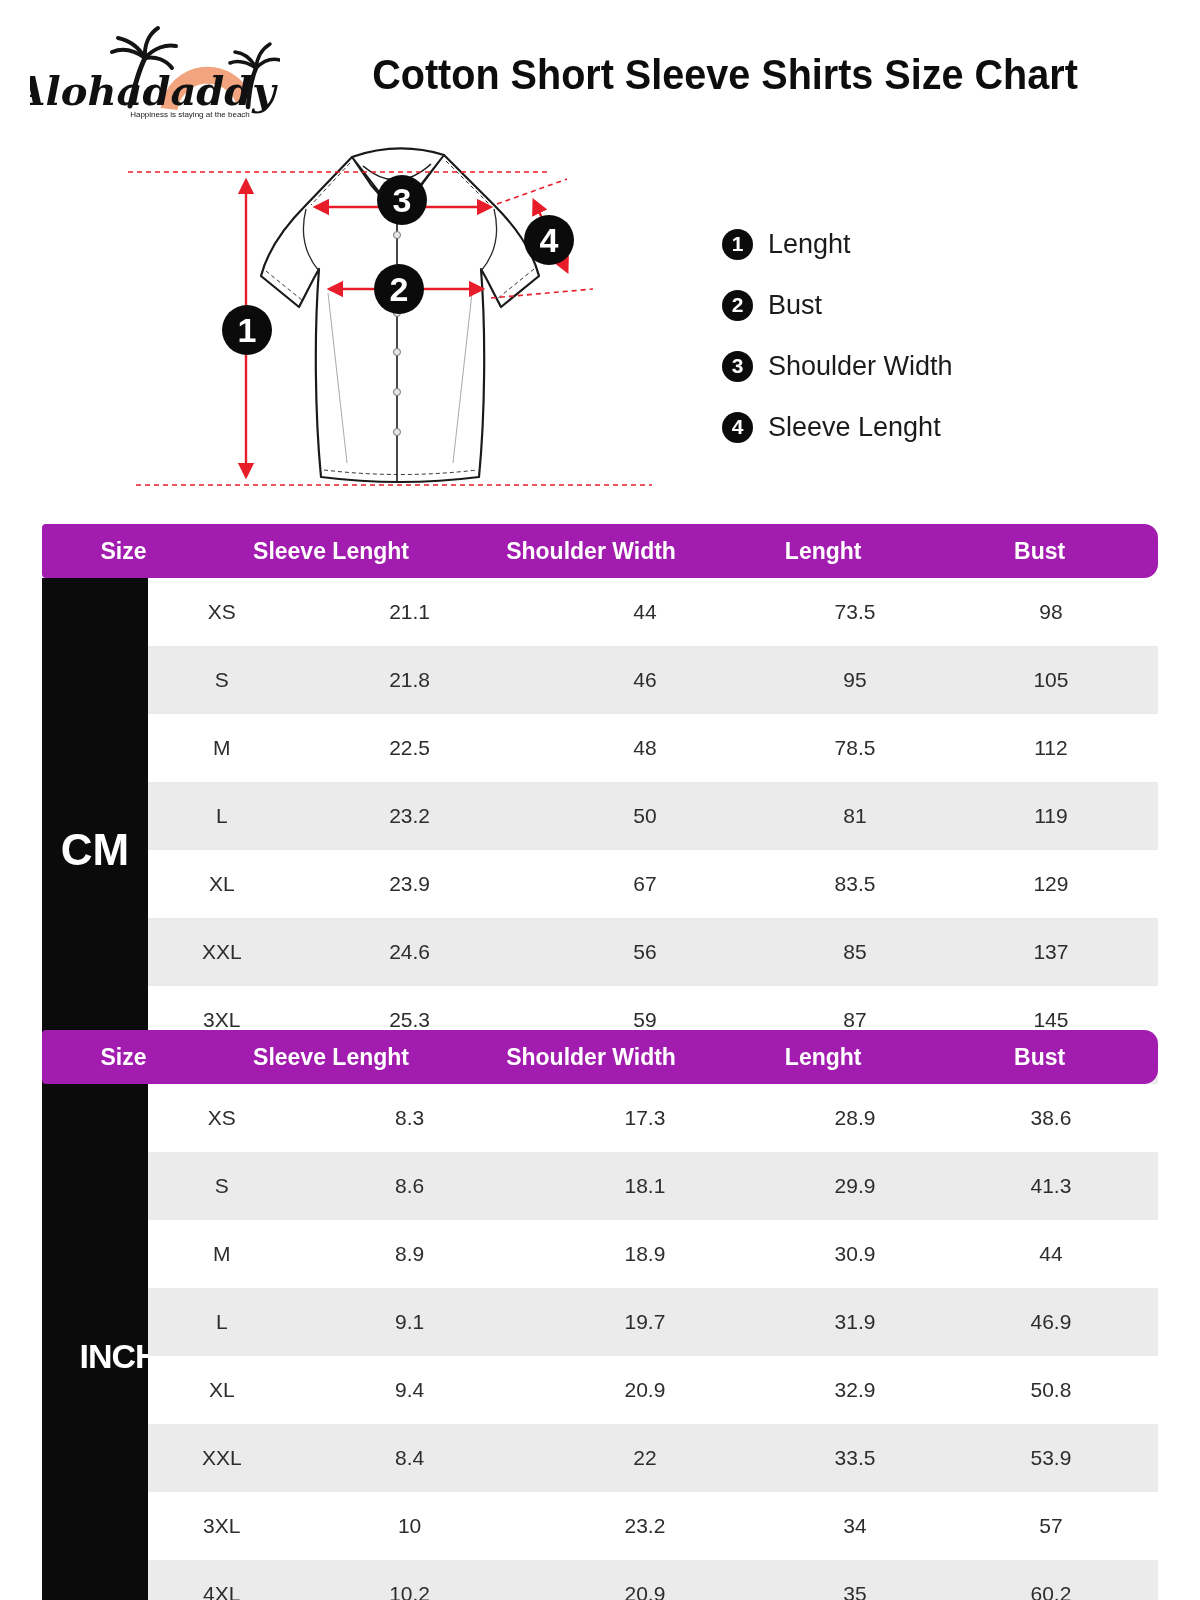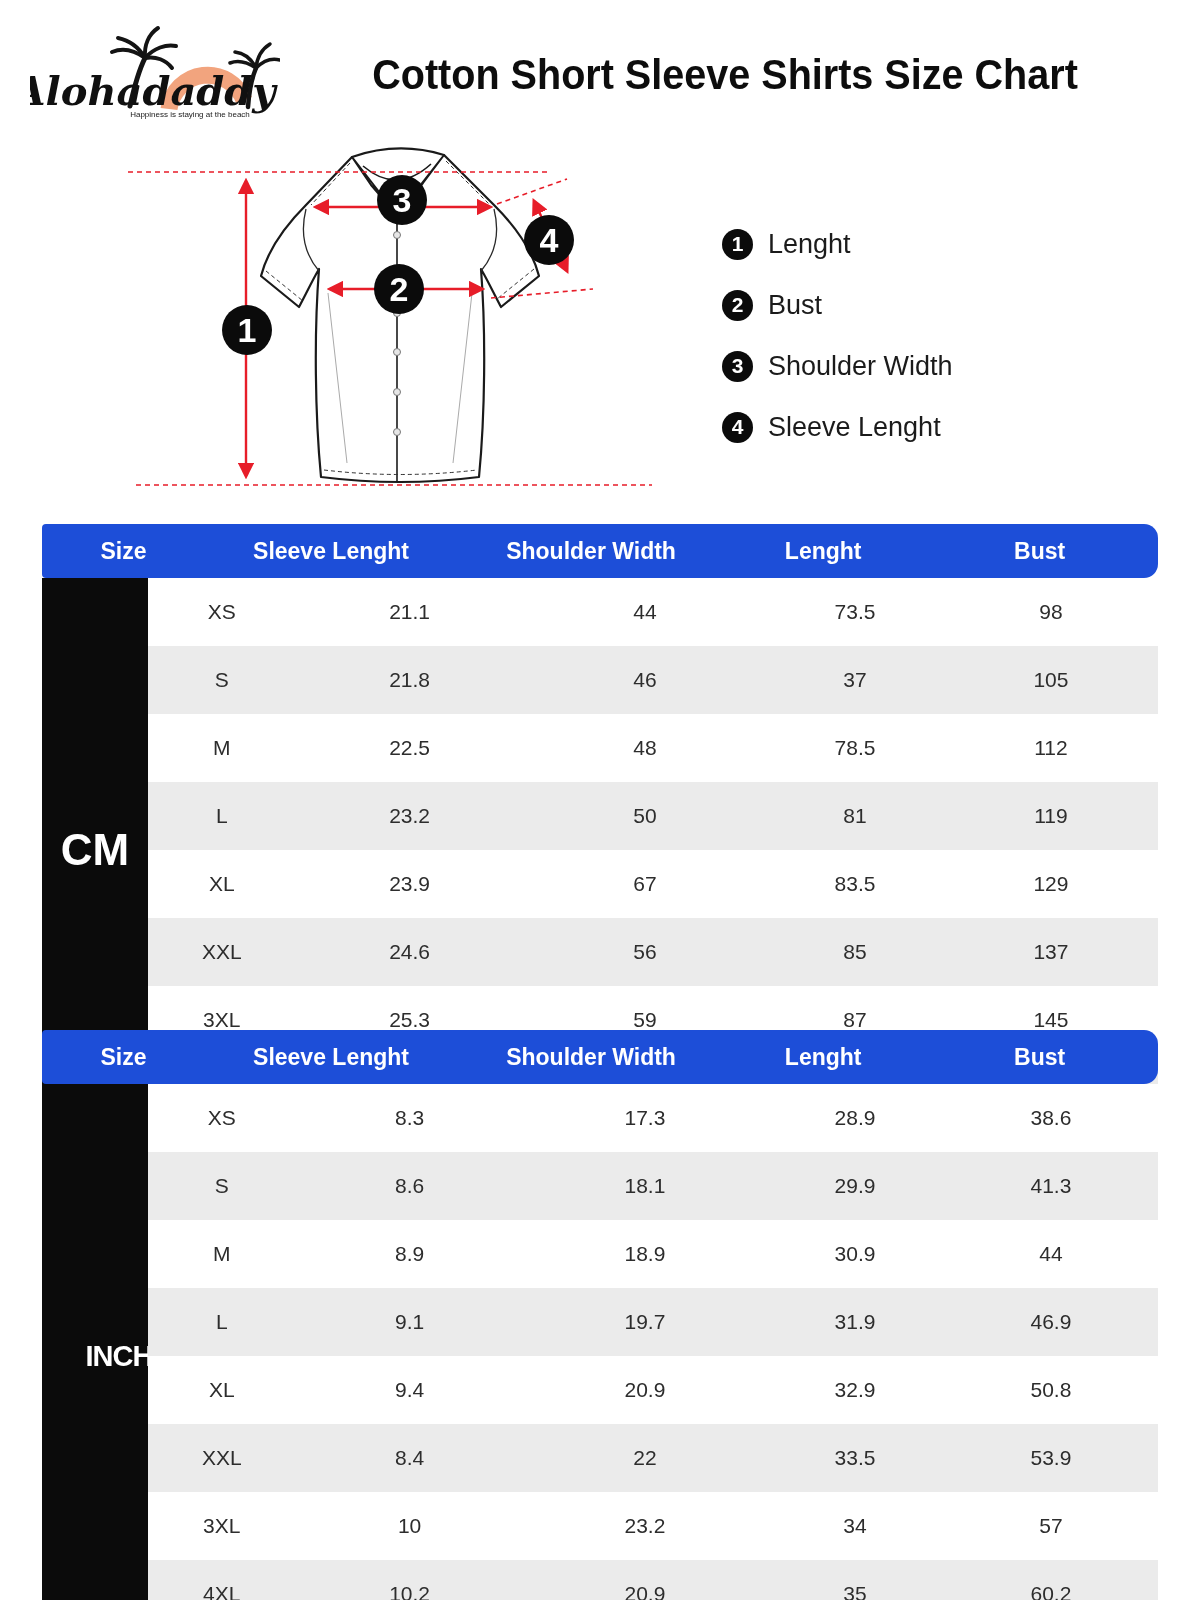--- a/index.html
+++ b/index.html
@@ -16,29 +16,29 @@
   #shirt{position:absolute;left:100px;top:133px;width:560px;height:372px;}
   #legend{position:absolute;left:722px;top:228px;}
   .legend-item{display:flex;align-items:center;margin-bottom:29px;height:32px;}
   .legend-badge{width:31px;height:31px;border-radius:50%;background:#0b0b0b;color:#fff;
                 display:flex;align-items:center;justify-content:center;
                 font-size:21px;font-weight:700;flex:0 0 31px;}
   .legend-label{margin-left:15px;font-size:27px;color:#1b1b1b;}
 
   
   .size-table{position:absolute;left:42px;width:1116px;}
-  .table-header{background:#1d4ed8;height:54px;border-radius:4px 14px 14px 4px;
+  .table-header{background:#a21caf;height:54px;border-radius:4px 14px 14px 4px;
                 display:grid;grid-template-columns:14.6% 22.6% 24% 17.6% 21.2%;
                 box-sizing:border-box;align-items:center;}
   .table-header .col{color:#fff;font-size:23px;font-weight:700;text-align:center;}
   .table-body{display:flex;}
   .unit-cell{width:106px;background:#0b0b0b;display:flex;align-items:center;
              justify-content:center;flex:0 0 106px;text-align:right;}
   .unit-text{color:#fff;font-weight:700;font-size:44px;letter-spacing:0;}
-  .unit-text.small{font-size:29px;letter-spacing:-1px;margin-left:48px;}
+  .unit-text.small{font-size:34px;letter-spacing:-1px;margin-left:48px;}
   .rows{flex:1;}
   .table-row{display:grid;grid-template-columns:14.6% 22.6% 24% 17.6% 21.2%;
              height:68px;align-items:center;background:#fff;}
   .table-row.alt{background:#ebebeb;}
   .table-cell{text-align:center;font-size:21px;color:#2d2d2d;}
 </style>
 </head>
 <body>
 
 <div id="page">
@@ -172,21 +172,21 @@
             <div class="table-cell">XS</div>
             <div class="table-cell">21.1</div>
             <div class="table-cell">44</div>
             <div class="table-cell">73.5</div>
             <div class="table-cell">98</div>
           </div>
           <div class="table-row alt">
             <div class="table-cell">S</div>
             <div class="table-cell">21.8</div>
             <div class="table-cell">46</div>
-            <div class="table-cell">37</div>
+            <div class="table-cell">95</div>
             <div class="table-cell">105</div>
           </div>
           <div class="table-row">
             <div class="table-cell">M</div>
             <div class="table-cell">22.5</div>
             <div class="table-cell">48</div>
             <div class="table-cell">78.5</div>
             <div class="table-cell">112</div>
           </div>
           <div class="table-row alt">

